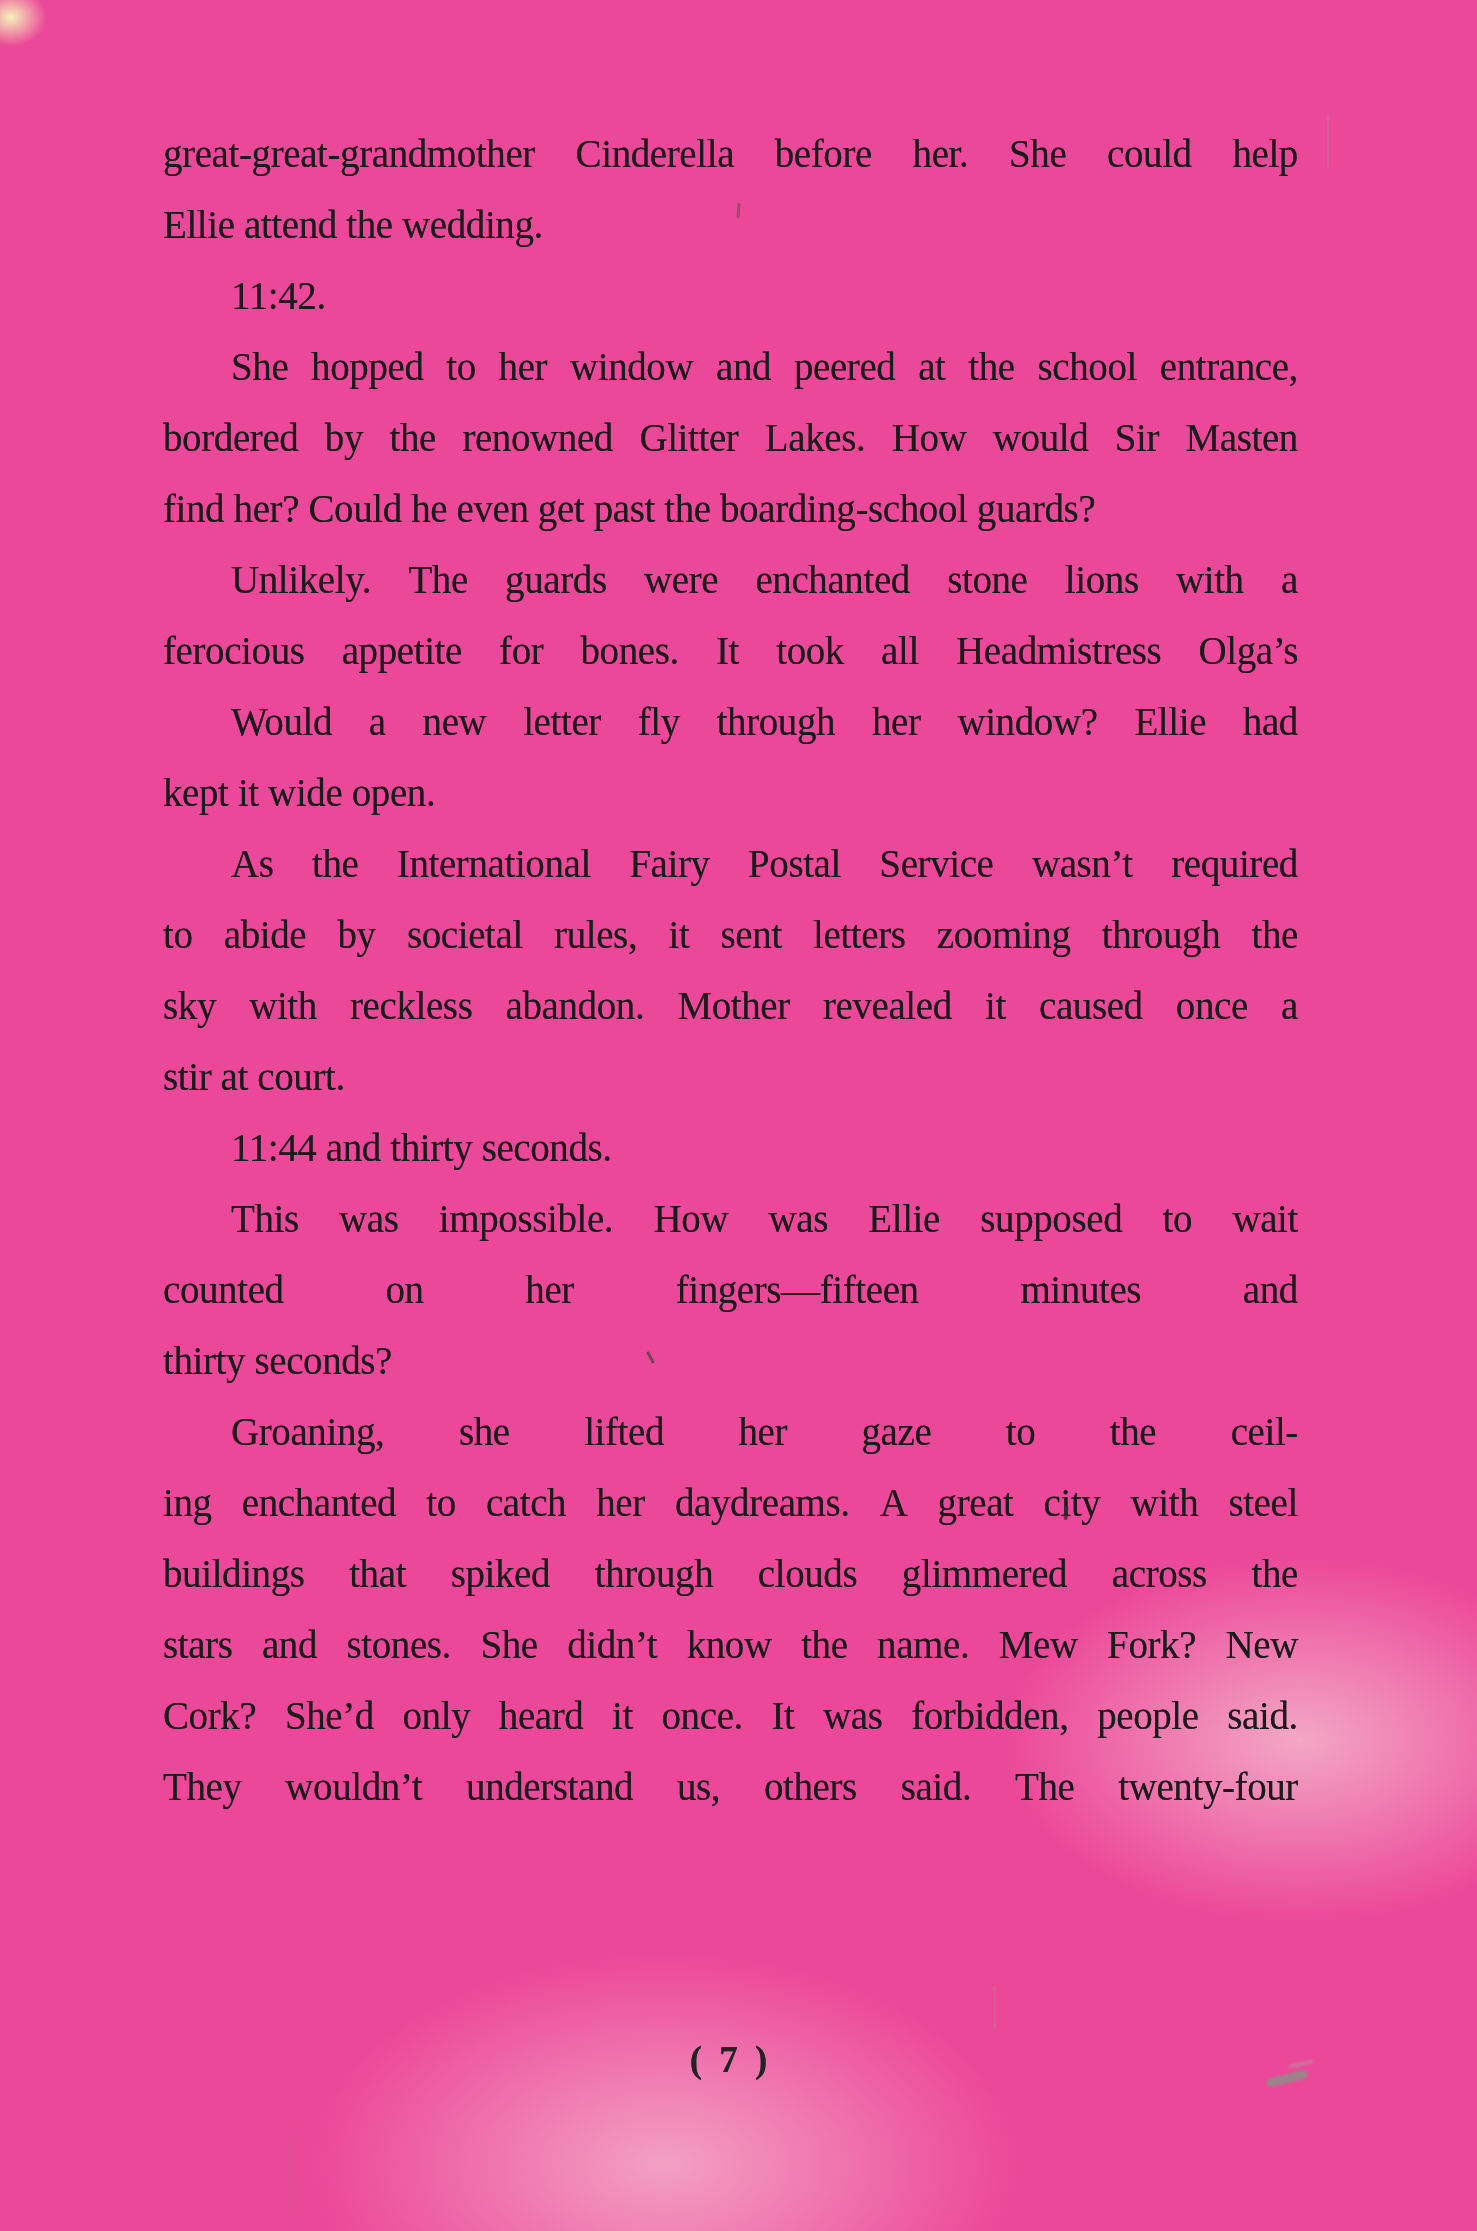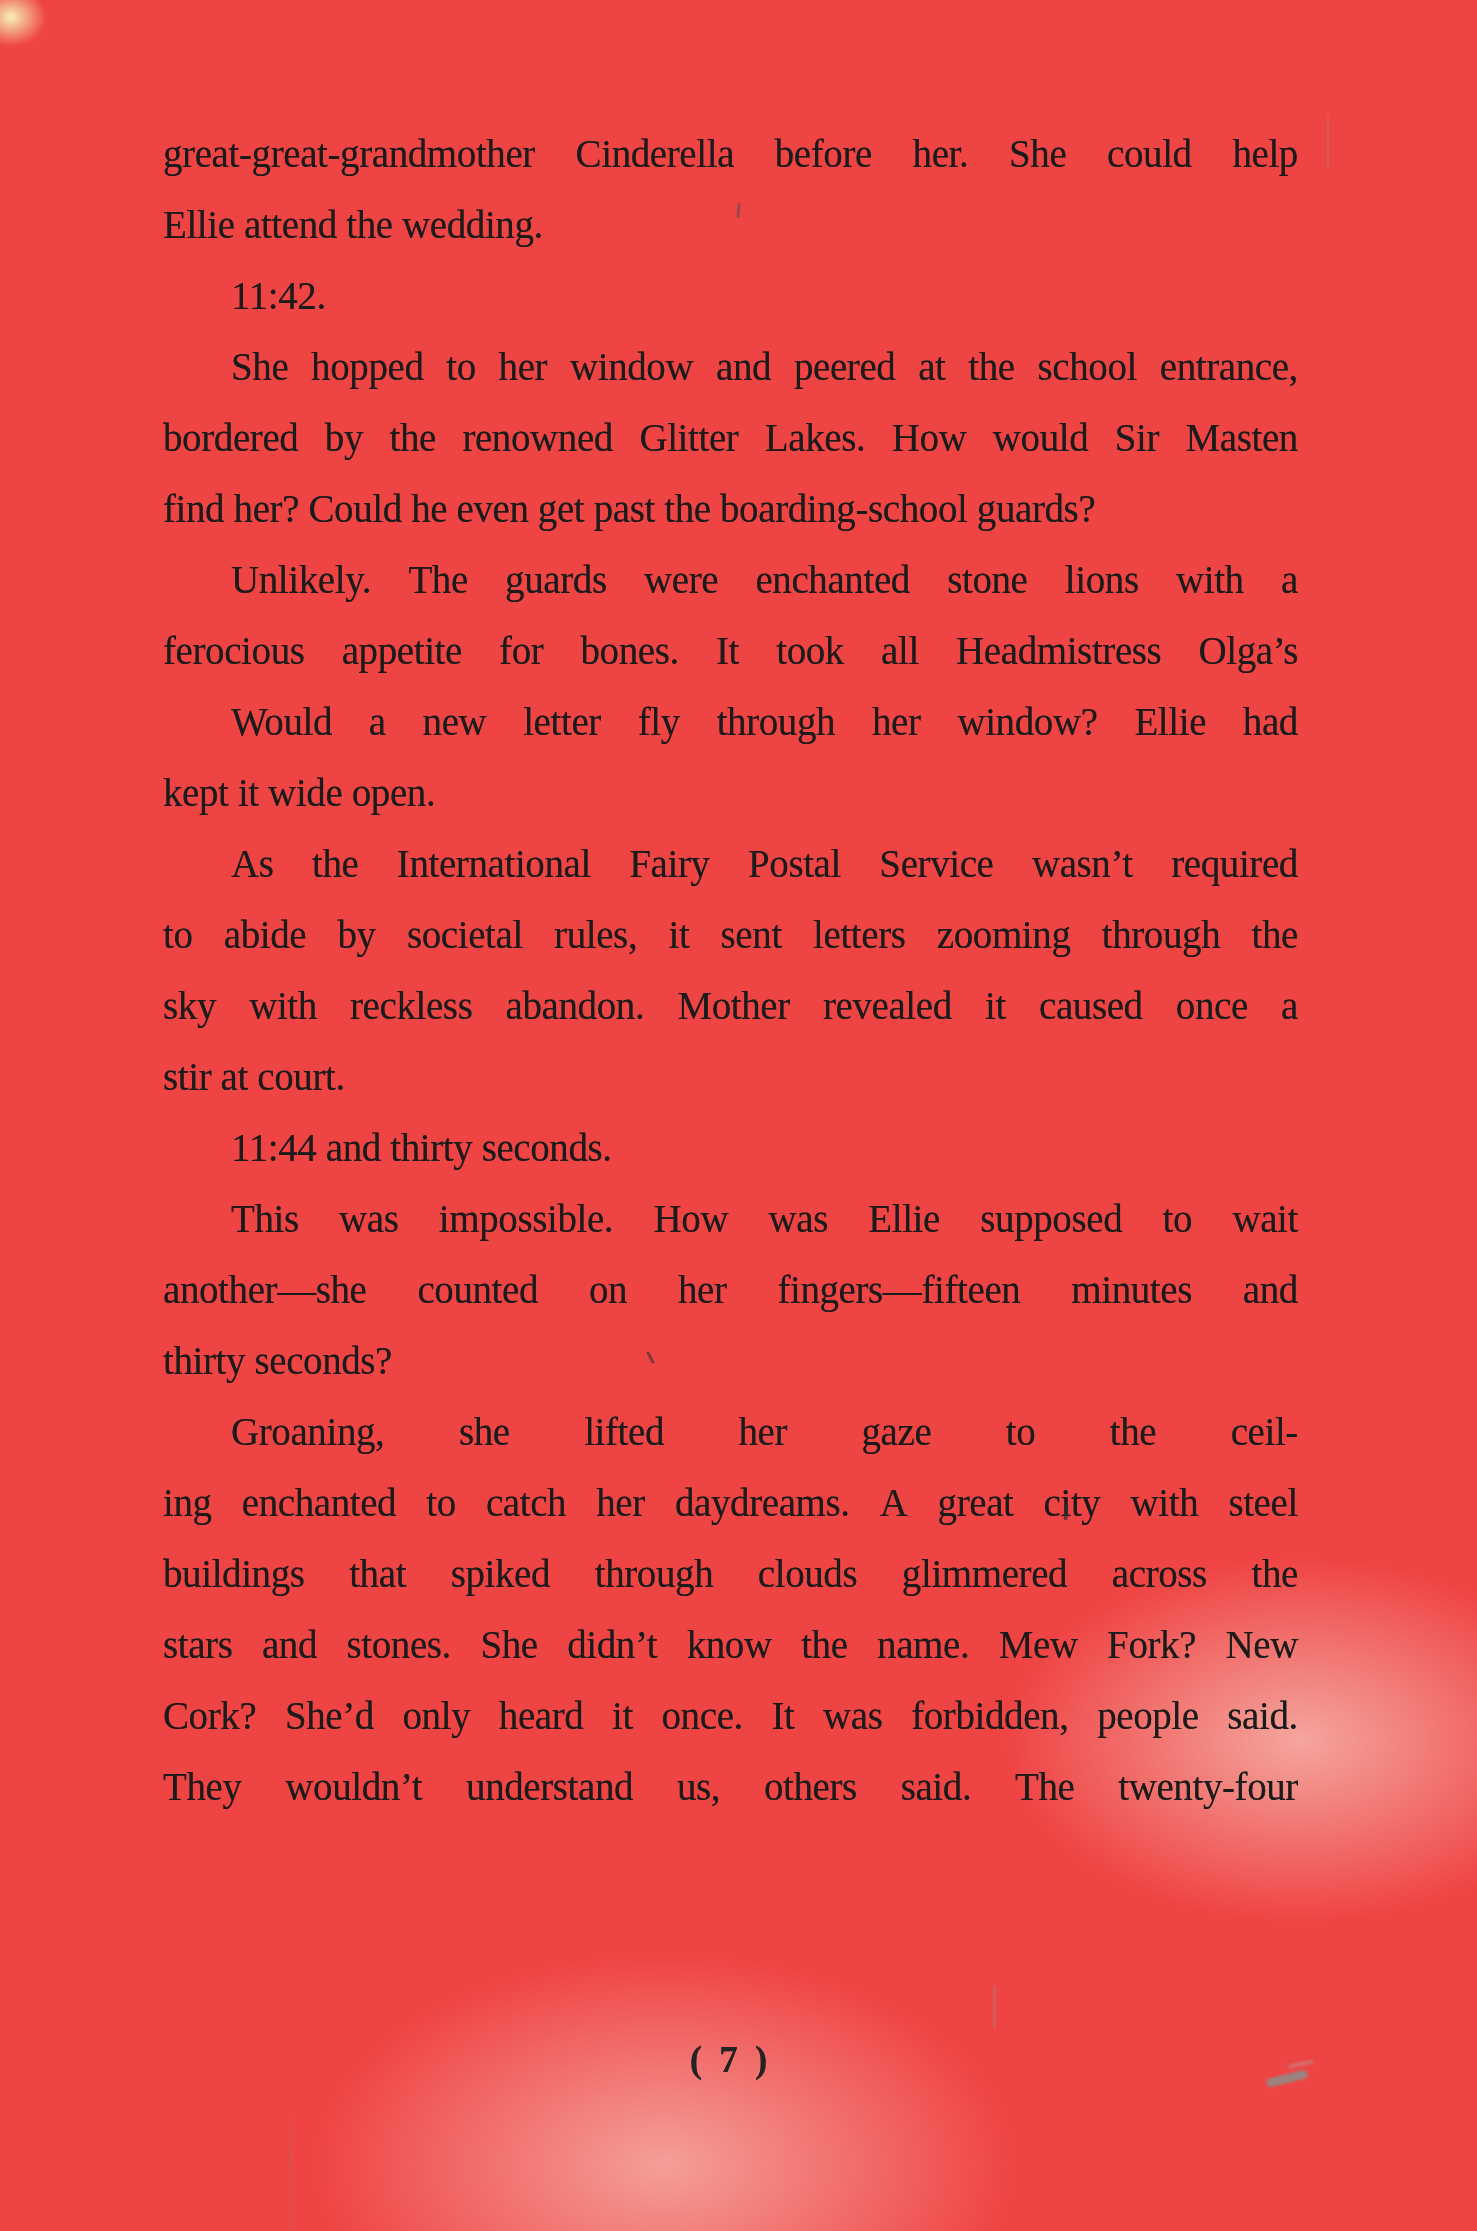--- a/index.html
+++ b/index.html
@@ -4,21 +4,21 @@
 <style>
   html, body {
     margin: 0;
     padding: 0;
     background: #ffffff;
   }
   #page {
     position: relative;
     width: 1477px;
     height: 2231px;
-    background: #ef4444;
+    background: #ec4899;
     overflow: hidden;
     font-family: "Liberation Serif", "DejaVu Serif", serif;
     color: #1b1b1b;
   }
 
   
   .paper-tone {
     position: absolute;
     inset: 0;
     background:
@@ -235,21 +235,20 @@
         <span>was</span>
         <span>impossible.</span>
         <span>How</span>
         <span>was</span>
         <span>Ellie</span>
         <span>supposed</span>
         <span>to</span>
         <span>wait</span>
       </div>
       <div class="line justify">
-        <span>another—she</span>
         <span>counted</span>
         <span>on</span>
         <span>her</span>
         <span>fingers—fifteen</span>
         <span>minutes</span>
         <span>and</span>
       </div>
       <div class="line">thirty seconds?</div>
       <div class="line indent justify">
         <span>Groaning,</span>

